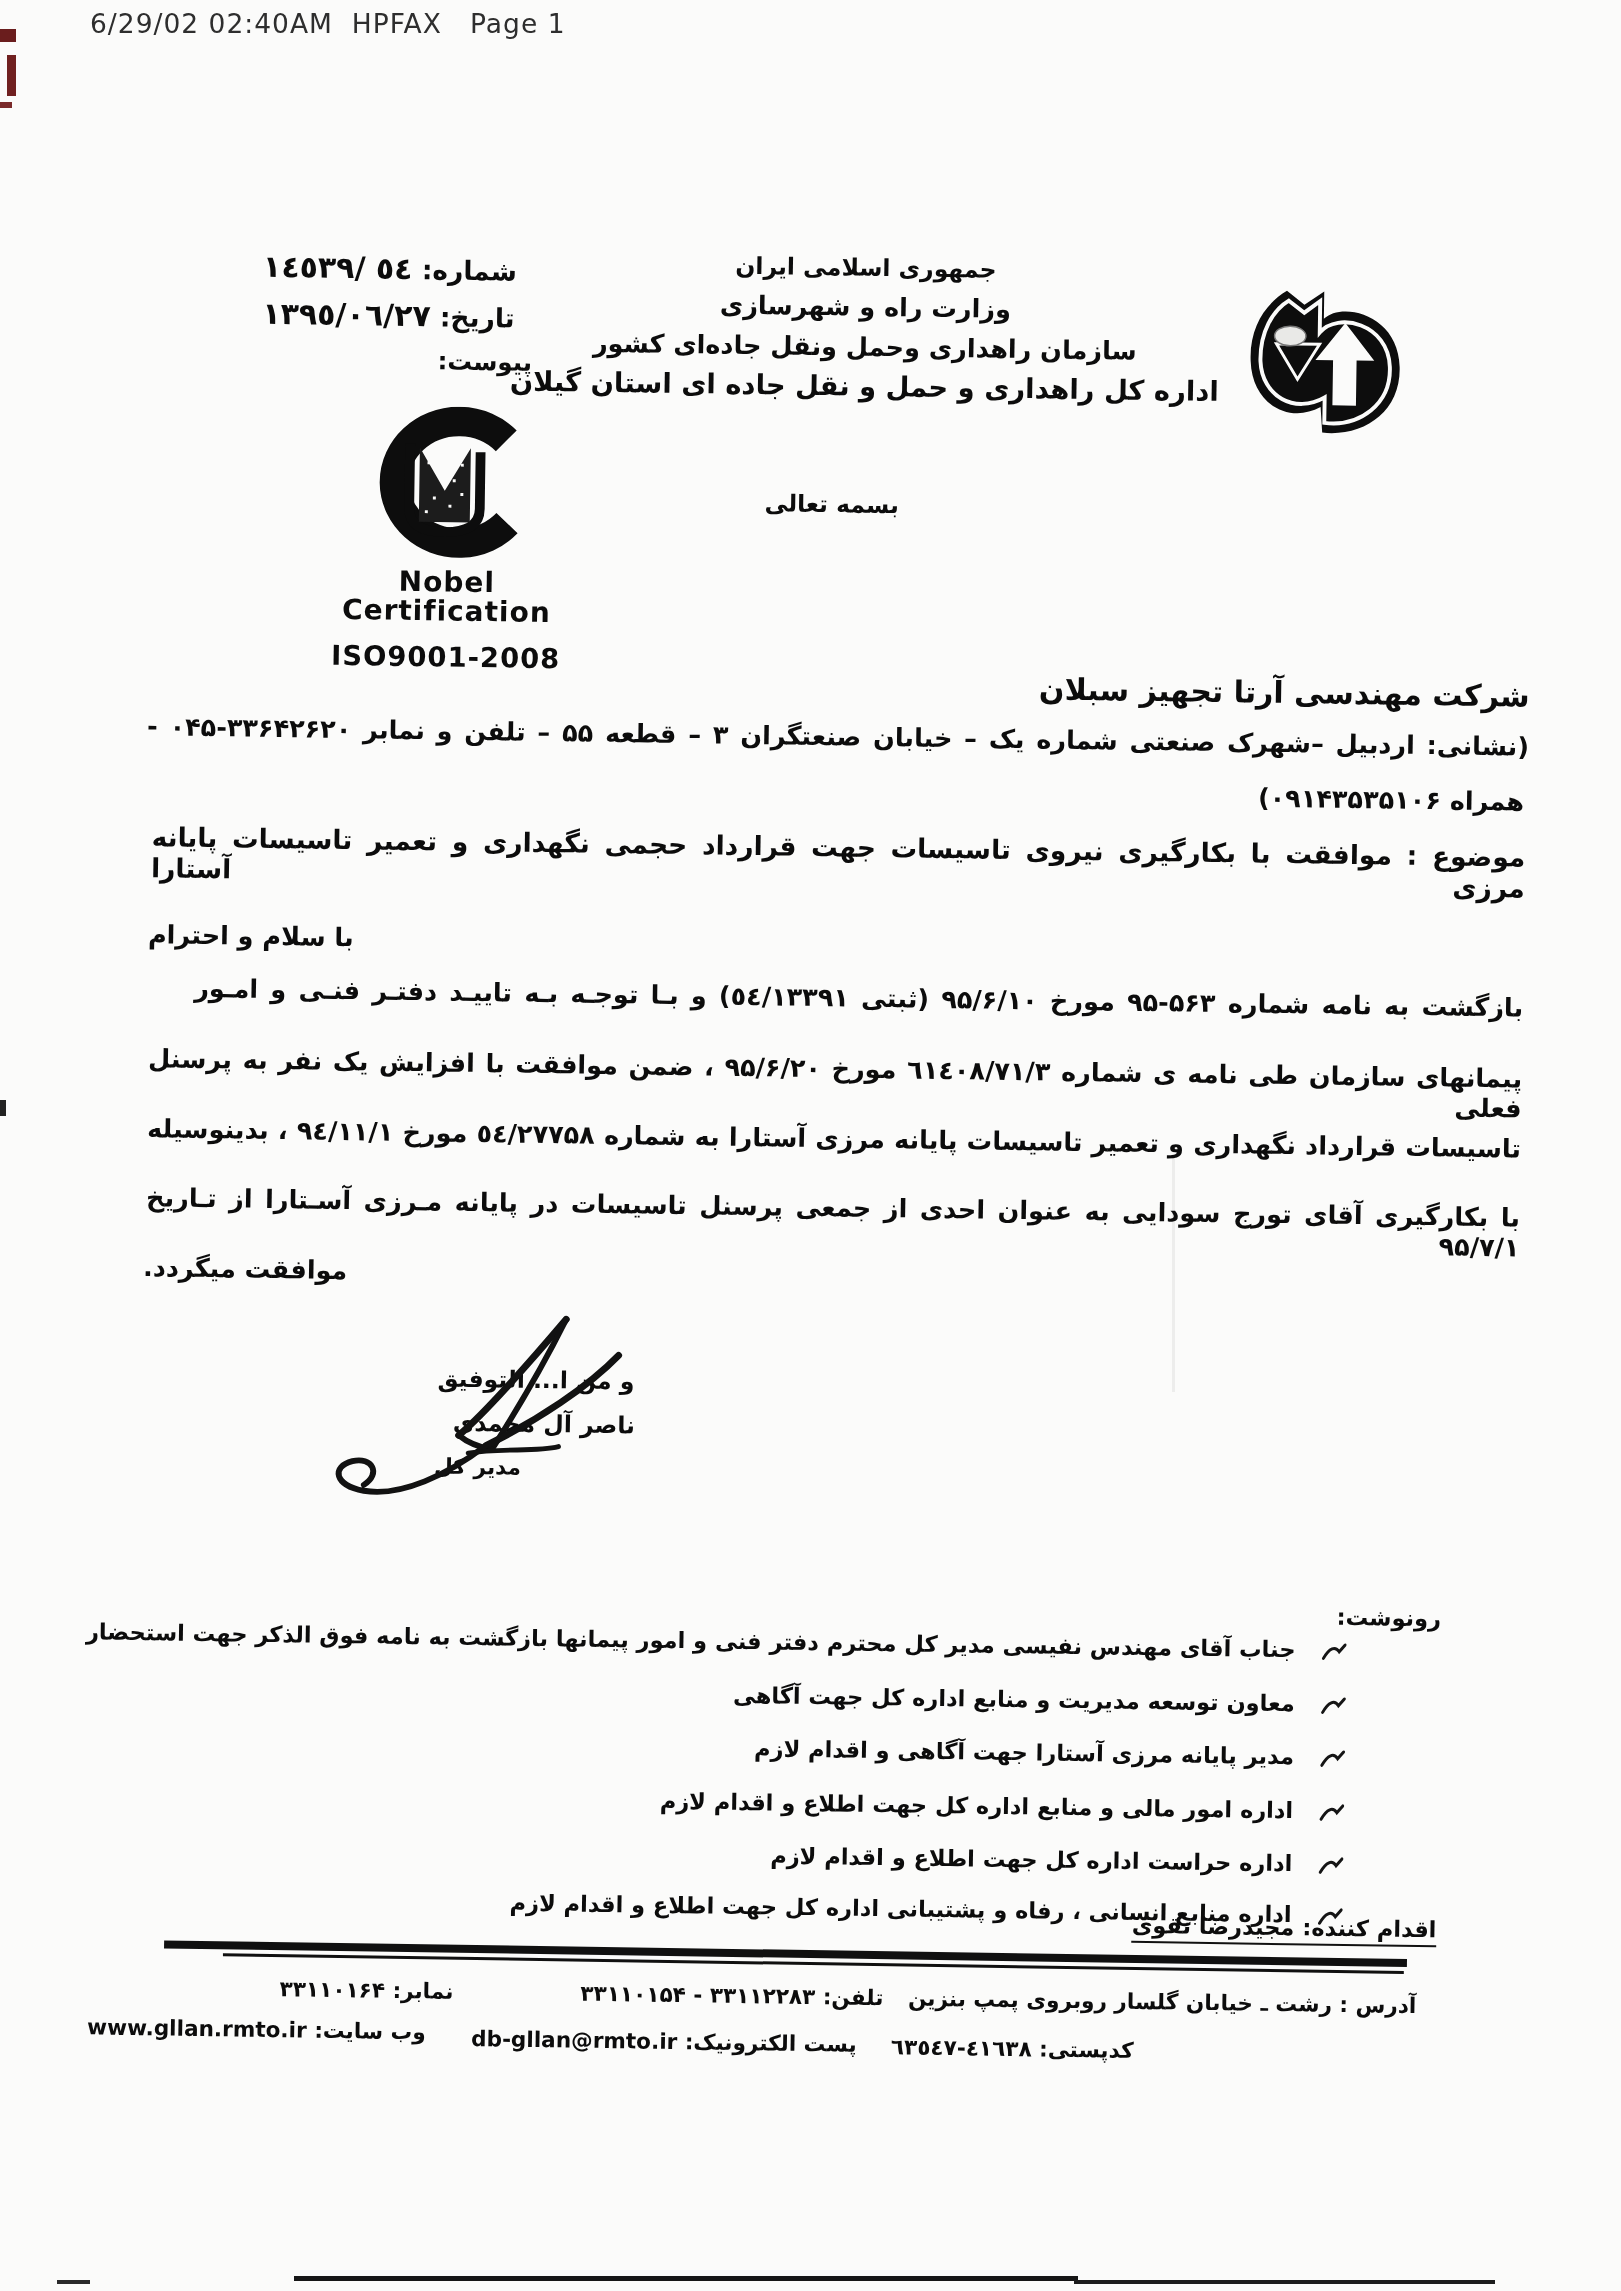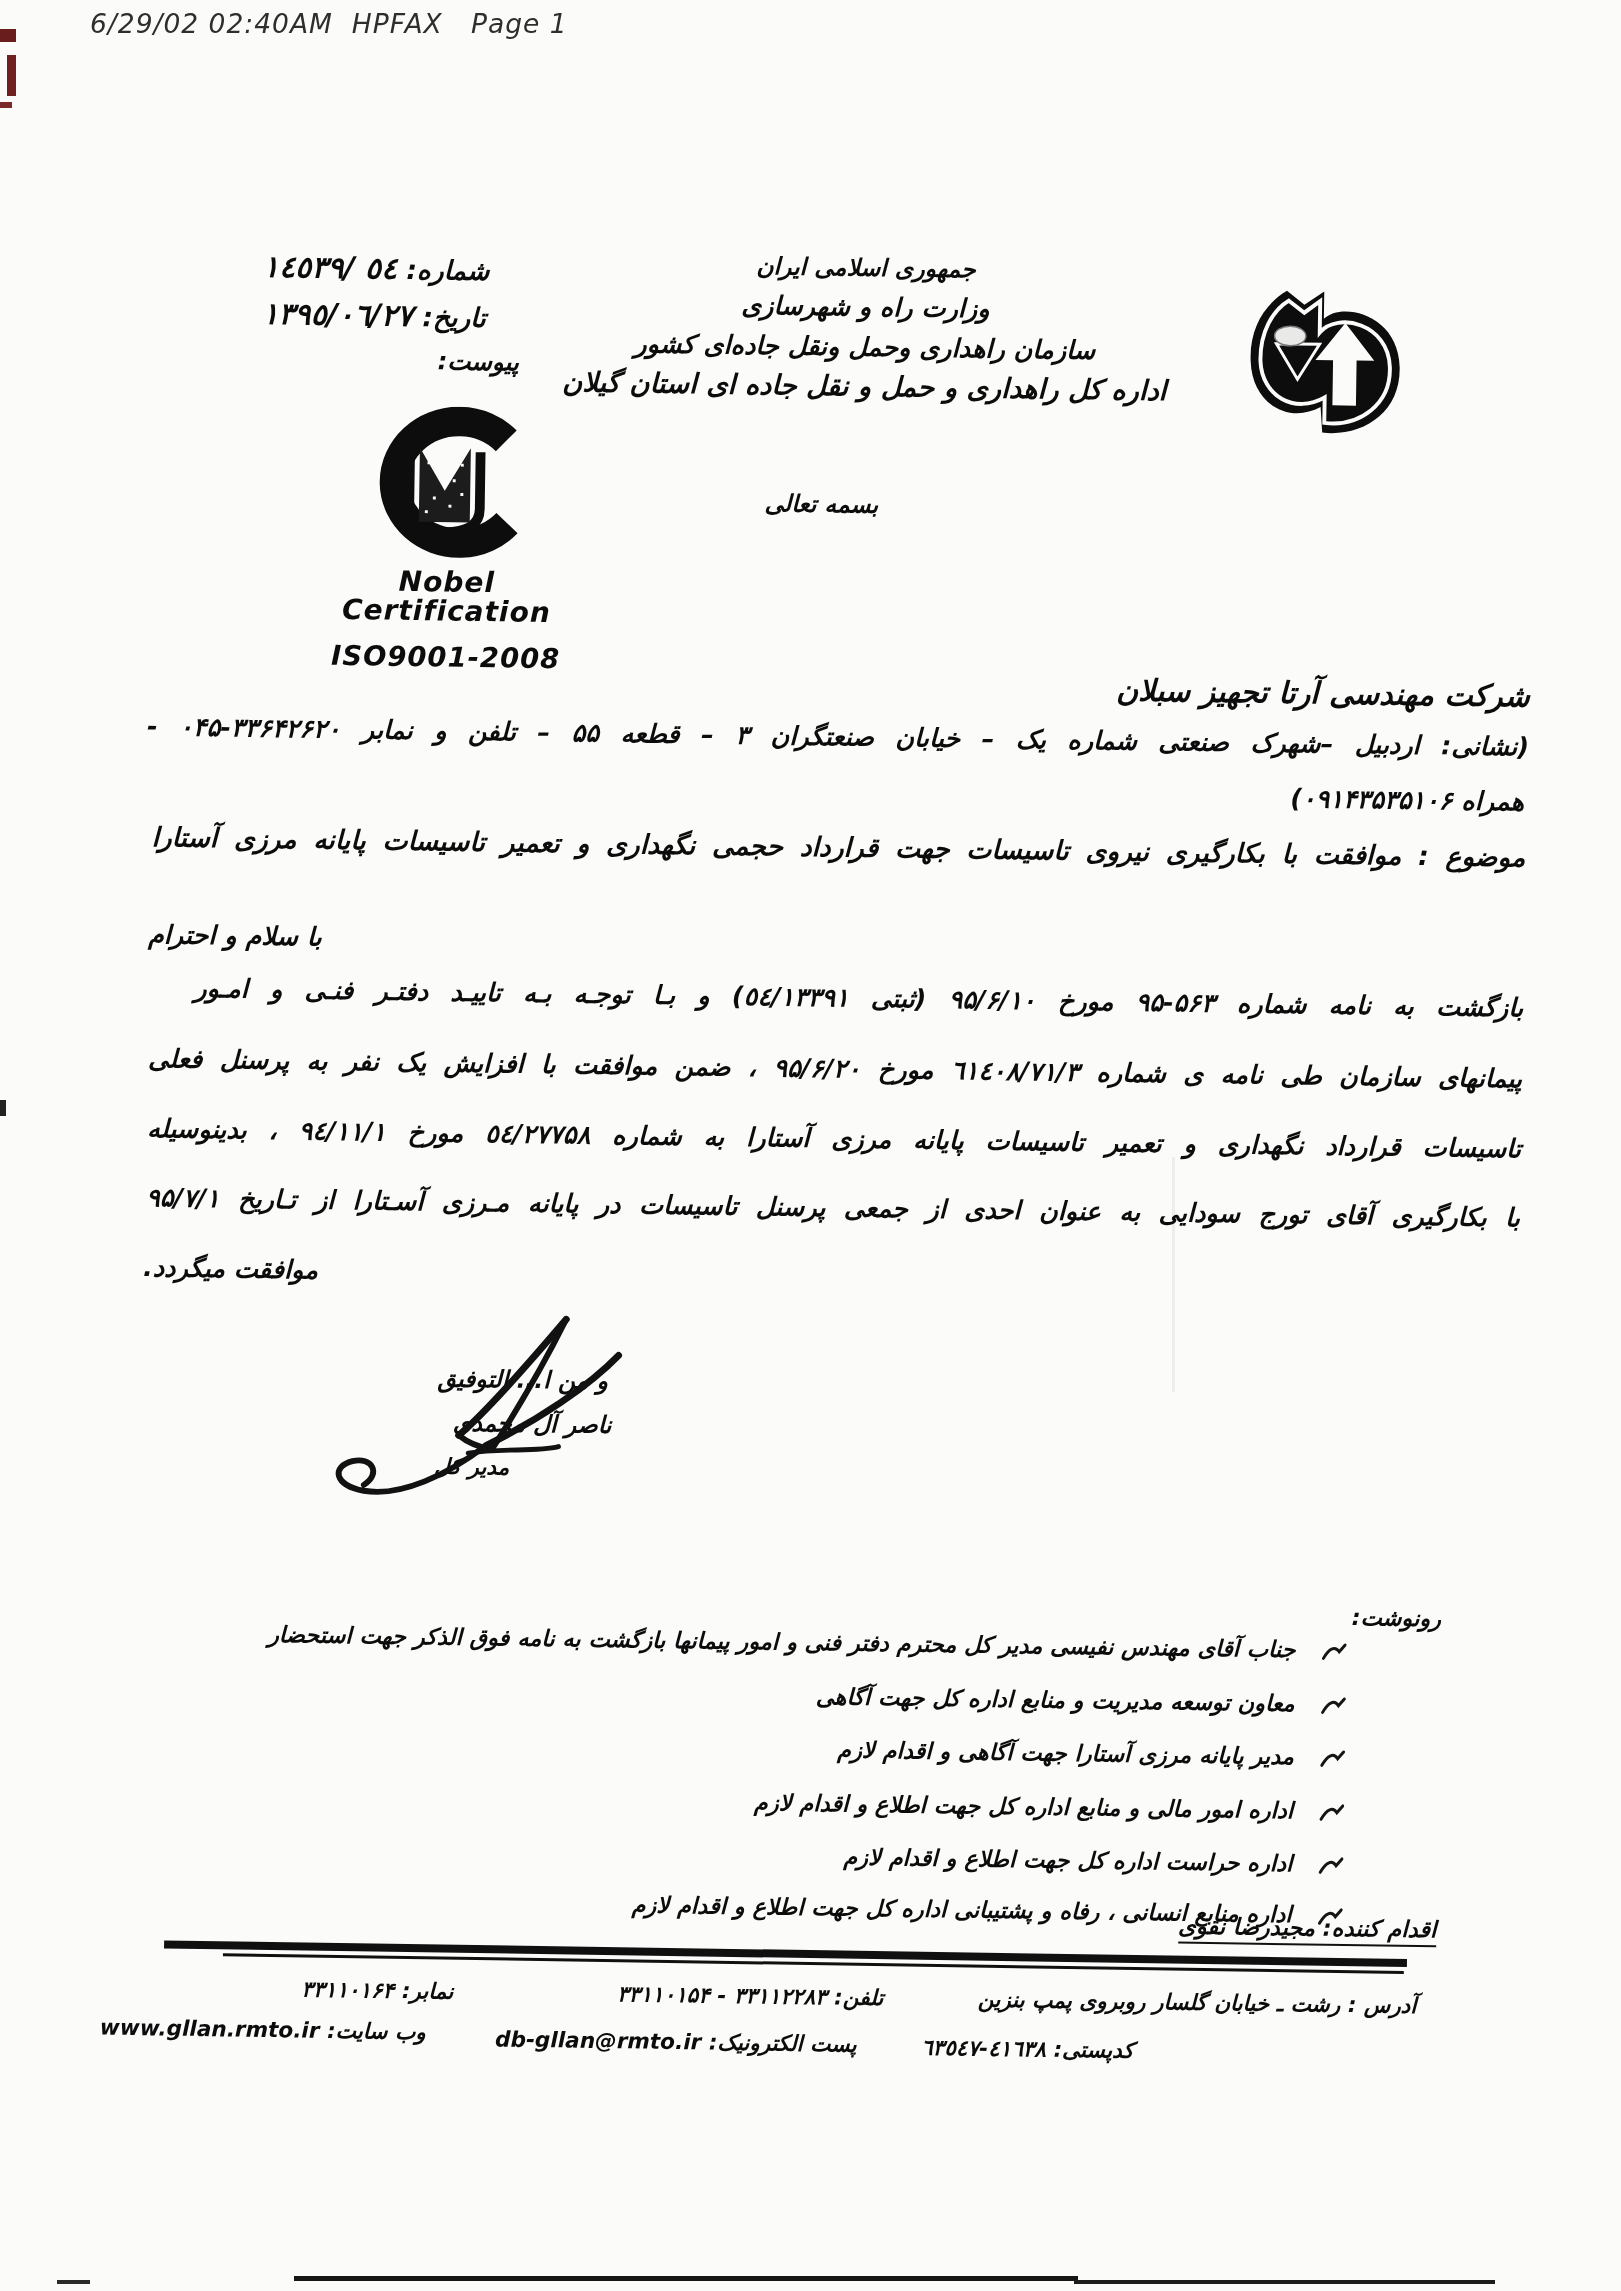--- a/index.html
+++ b/index.html
@@ -1,17 +1,17 @@
 <!DOCTYPE html>
 <html lang="fa"><head>
 <meta charset="utf-8">
 <style>
   html,body{margin:0;padding:0;background:#e8e8e6;}
   .page{position:relative;width:1621px;height:2292px;margin:0 auto;background:#fbfbfa;
-        overflow:hidden;font-family:"DejaVu Sans",sans-serif;color:#0c0c0c;font-style:italic;}
+        overflow:hidden;font-family:"DejaVu Sans",sans-serif;color:#0c0c0c;}
   .fax-header{position:absolute;left:90px;top:7.8px;font-family:"DejaVu Sans",sans-serif;
         font-size:26.5px;letter-spacing:1px;color:#2e2e2e;white-space:pre;}
   .doc{position:absolute;inset:0;transform:rotate(0.85deg);transform-origin:811px 1146px;}
   .rtl{direction:rtl;unicode-bidi:embed;}
   .b{font-weight:bold;}
   
   .lh{position:absolute;left:461px;top:253px;width:784px;text-align:center;}
   .lh div{margin-bottom:9.8px;}
   .lh-1{font-size:23.5px;} .lh-2{font-size:25.5px;} .lh-3{font-size:25.5px;} .lh-4{font-size:27.4px;}
   

